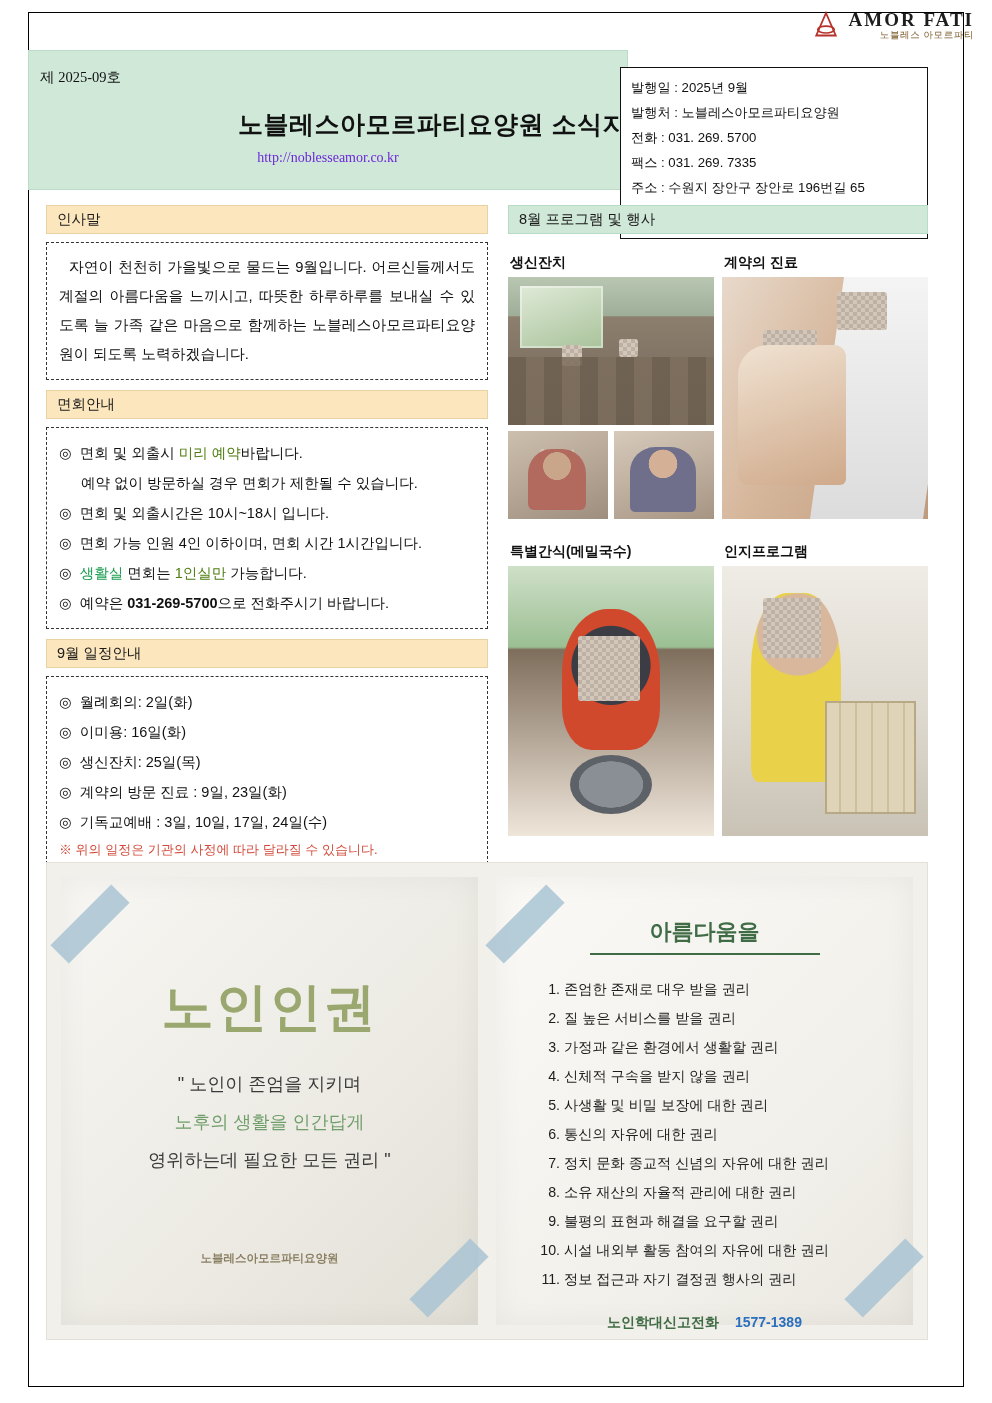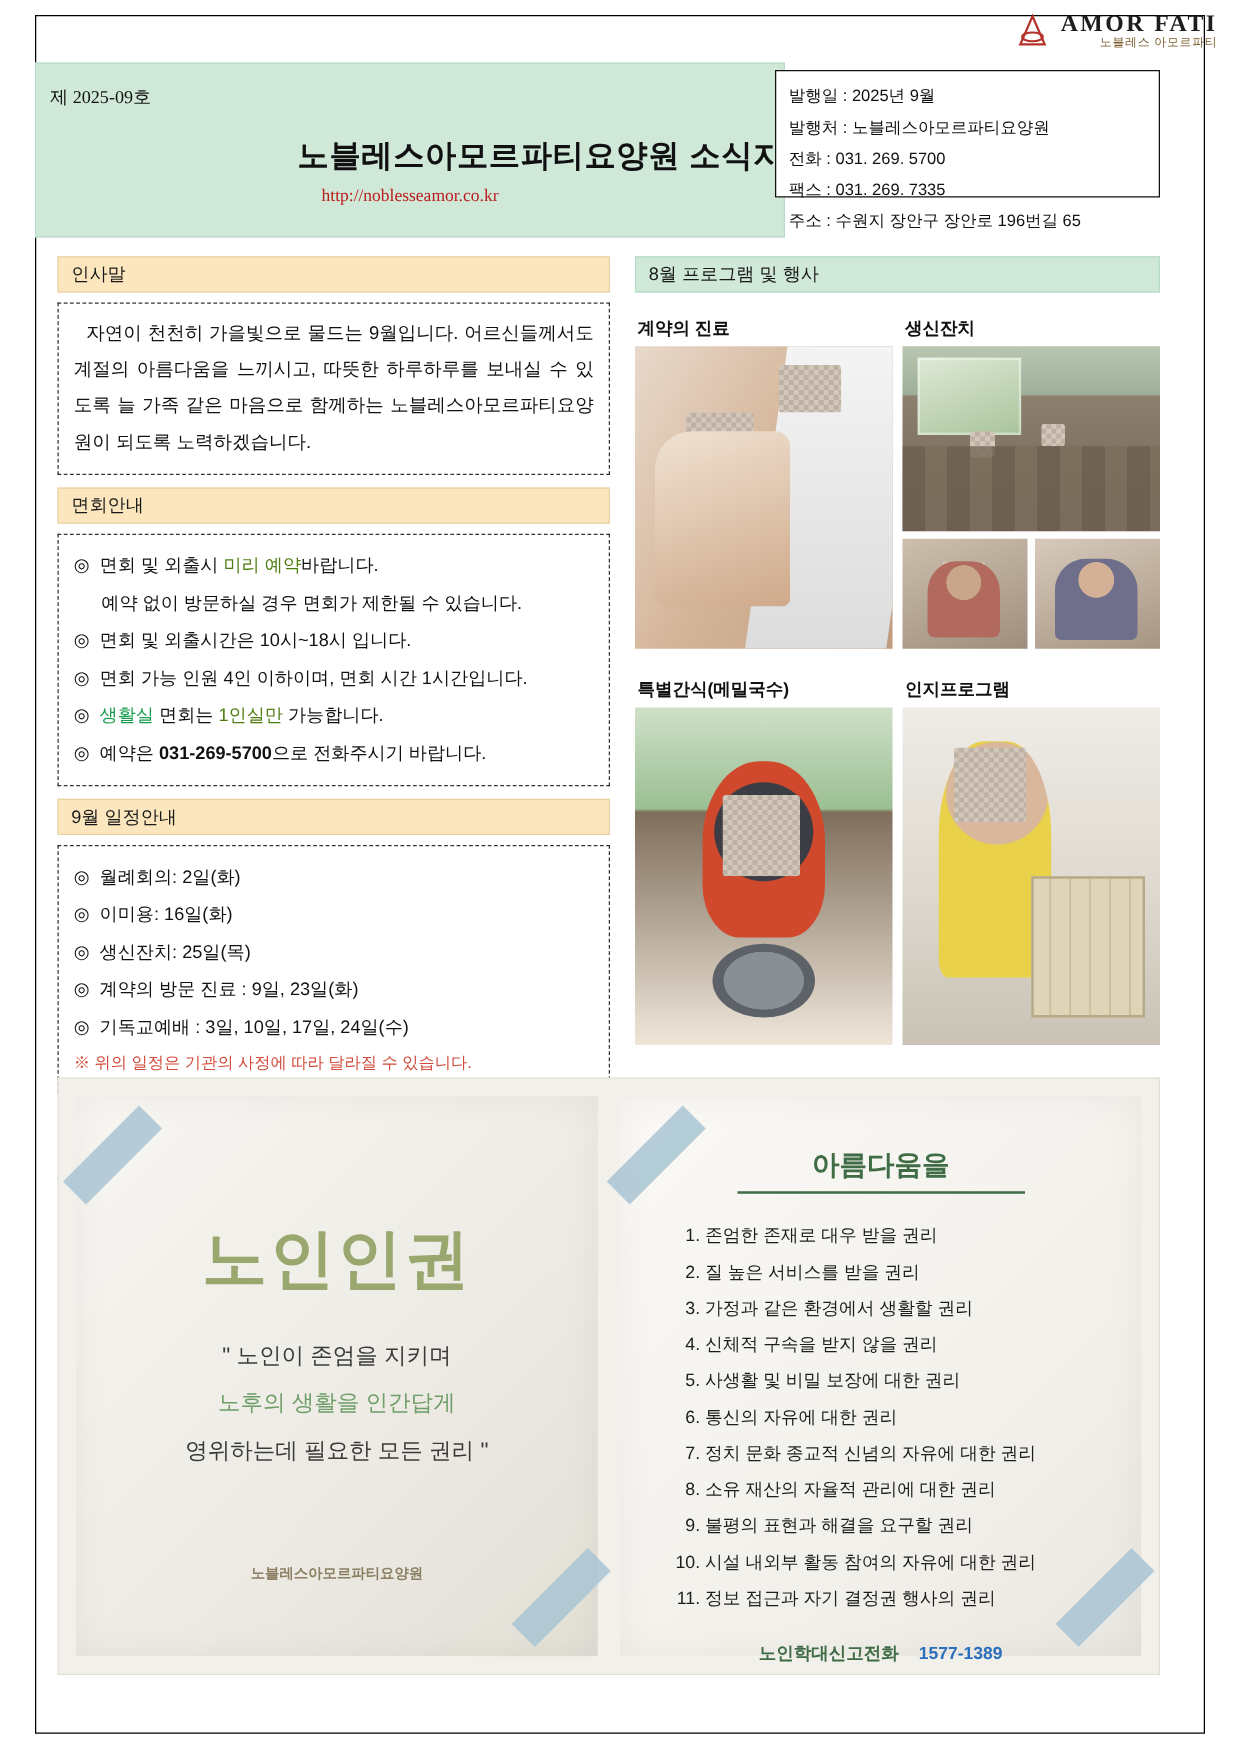--- a/index.html
+++ b/index.html
@@ -53,26 +53,26 @@
   .main-title {
     position: absolute; left: 28px; top: 108px; width: 600px;
     text-align: right;
     font-size: 25px; font-weight: bold; color: #111;
     letter-spacing: 0.5px;
   }
   .main-url {
     position: absolute; left: 28px; top: 150px; width: 600px;
     text-align: center;
     font-family: "Liberation Serif", serif;
-    font-size: 14px; color: #b91c1c;
+    font-size: 14px; color: #6d28d9;
   }
   .info-box {
     position: absolute;
-    left: 620px; top: 56px;
-    width: 308px; height: 102px;
+    left: 620px; top: 67px;
+    width: 308px; height: 172px;
     border: 1px solid #111;
     background: #fff;
     padding: 7px 10px;
   }
   .info-row {
     font-size: 13.2px; color: #111; line-height: 25px; white-space: nowrap;
   }
   
   .sec-head {
     background: #fbe6bd;
@@ -336,40 +336,40 @@
         </li>
       </ul>
       <div class="note-red">※ 위의 일정은 기관의 사정에 따라 달라질 수 있습니다.</div>
     </div>
   </div>
 
   <div class="right-col">
     <div class="sec-head green">8월 프로그램 및 행사</div>
 
     <div class="photo-grid" style="margin-top:10px;">
-      <div>
-        <div class="prog-title">계약의 진료</div>
-        <div class="photo ph-clinic" style="height:242px;">
-          <span class="blur-face" style="left:20%;top:22%;width:26%;height:22%;"></span>
-          <span class="blur-face" style="left:56%;top:6%;width:24%;height:16%;"></span>
-        </div>
-      </div>
       <div>
         <div class="prog-title">생신잔치</div>
         <div class="photo ph-room" style="height:148px;">
           <span class="blur-face" style="left:26%;top:46%;width:10%;height:14%;"></span>
           <span class="blur-face" style="left:54%;top:42%;width:9%;height:12%;"></span>
         </div>
         <div class="photo-grid" style="margin-top:6px; gap:6px;">
           <div class="photo ph-people-a" style="height:88px;">
             <span class="blur-face" style="left:32%;top:20%;width:34%;height:30%;"></span>
           </div>
           <div class="photo ph-people-b" style="height:88px;">
             <span class="blur-face" style="left:30%;top:18%;width:34%;height:30%;"></span>
           </div>
+        </div>
+      </div>
+      <div>
+        <div class="prog-title">계약의 진료</div>
+        <div class="photo ph-clinic" style="height:242px;">
+          <span class="blur-face" style="left:20%;top:22%;width:26%;height:22%;"></span>
+          <span class="blur-face" style="left:56%;top:6%;width:24%;height:16%;"></span>
         </div>
       </div>
     </div>
 
     <div class="photo-grid" style="margin-top:14px;">
       <div>
         <div class="prog-title">특별간식(메밀국수)</div>
         <div class="photo ph-noodle" style="height:270px;">
           <span class="blur-face" style="left:34%;top:26%;width:30%;height:24%;"></span>
         </div>

